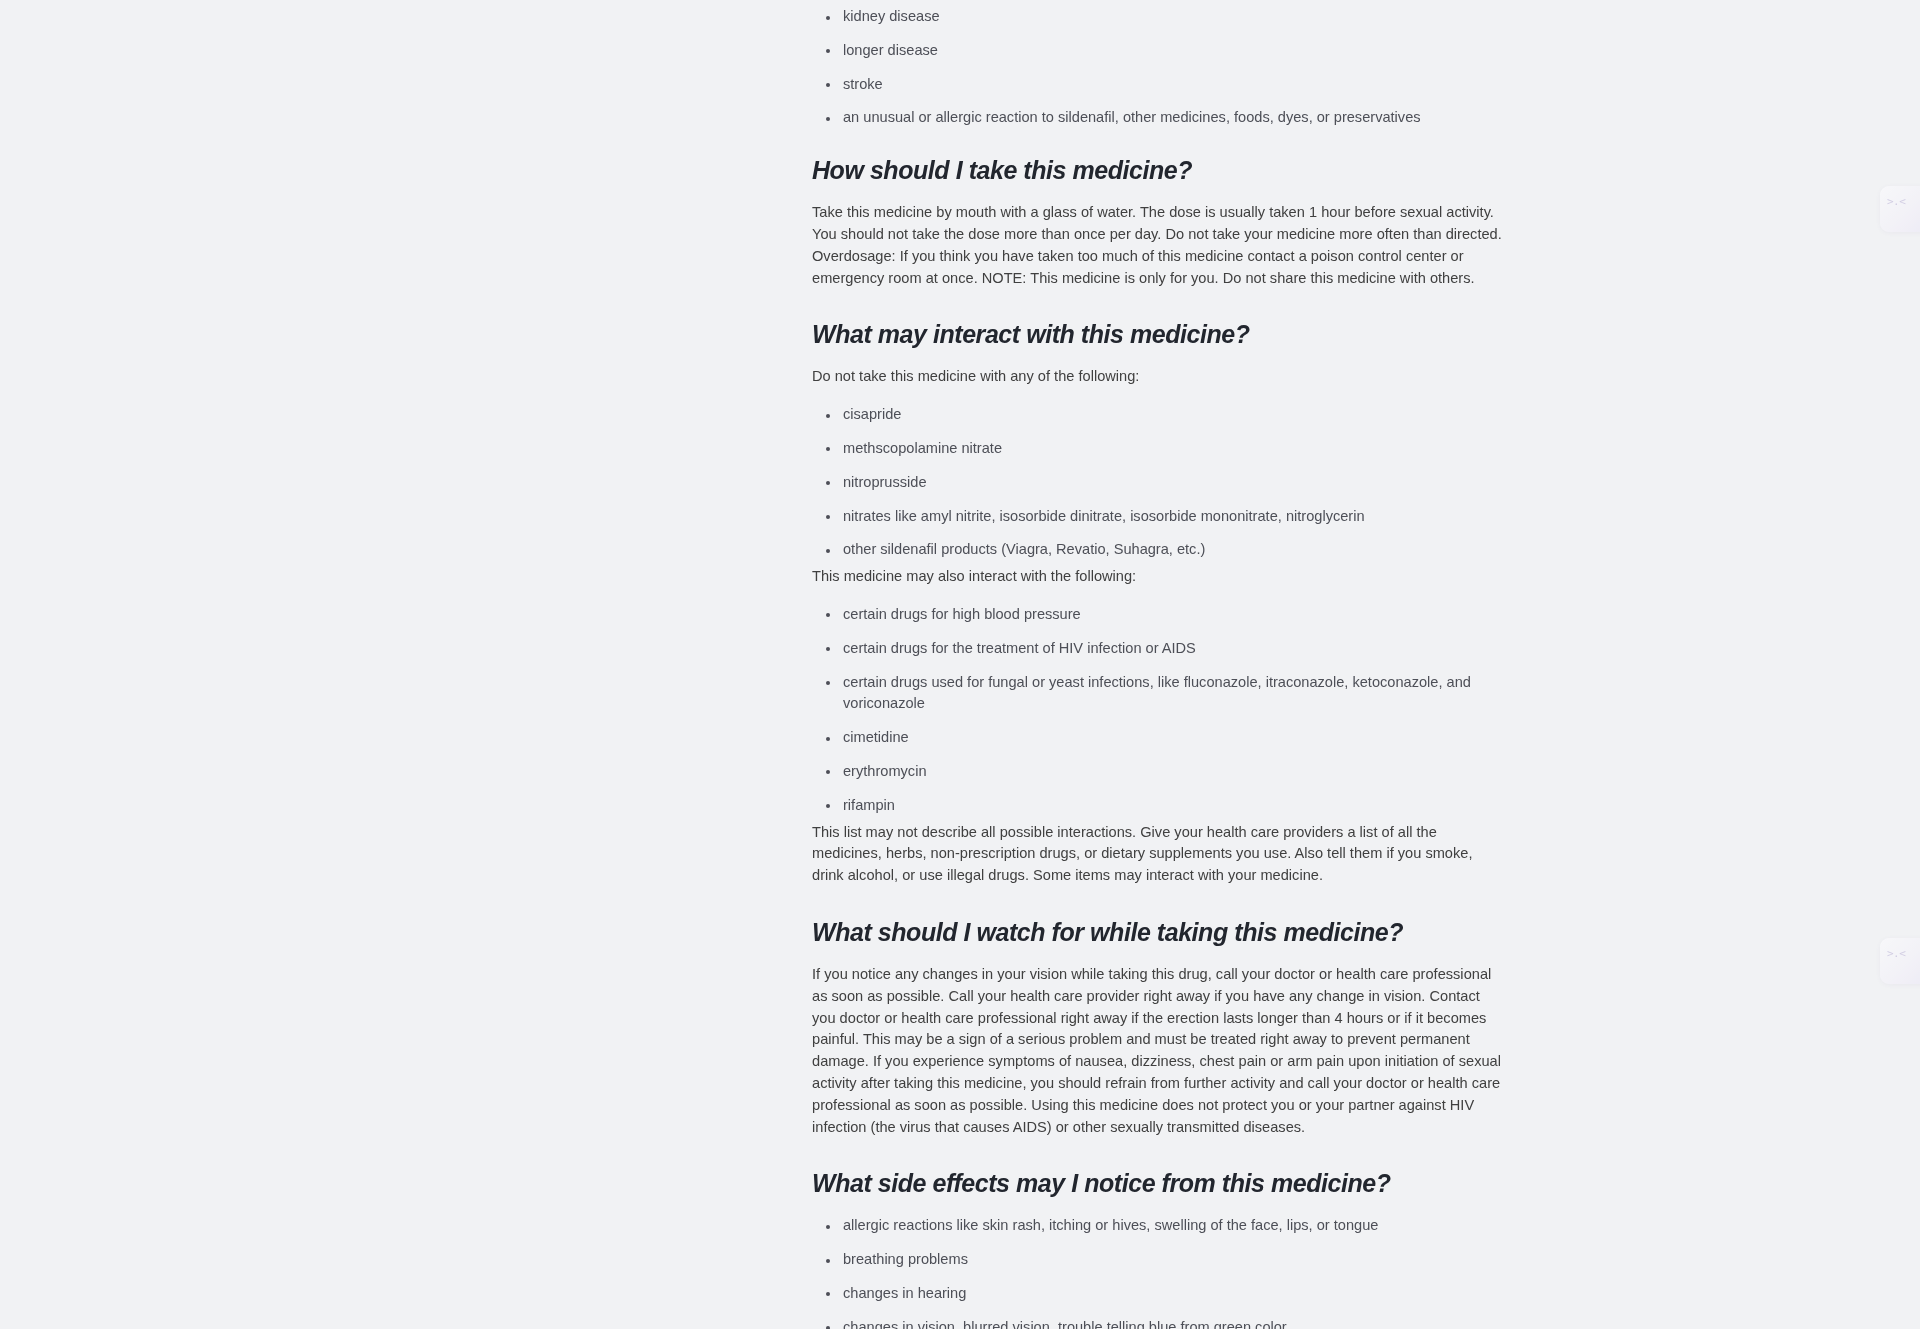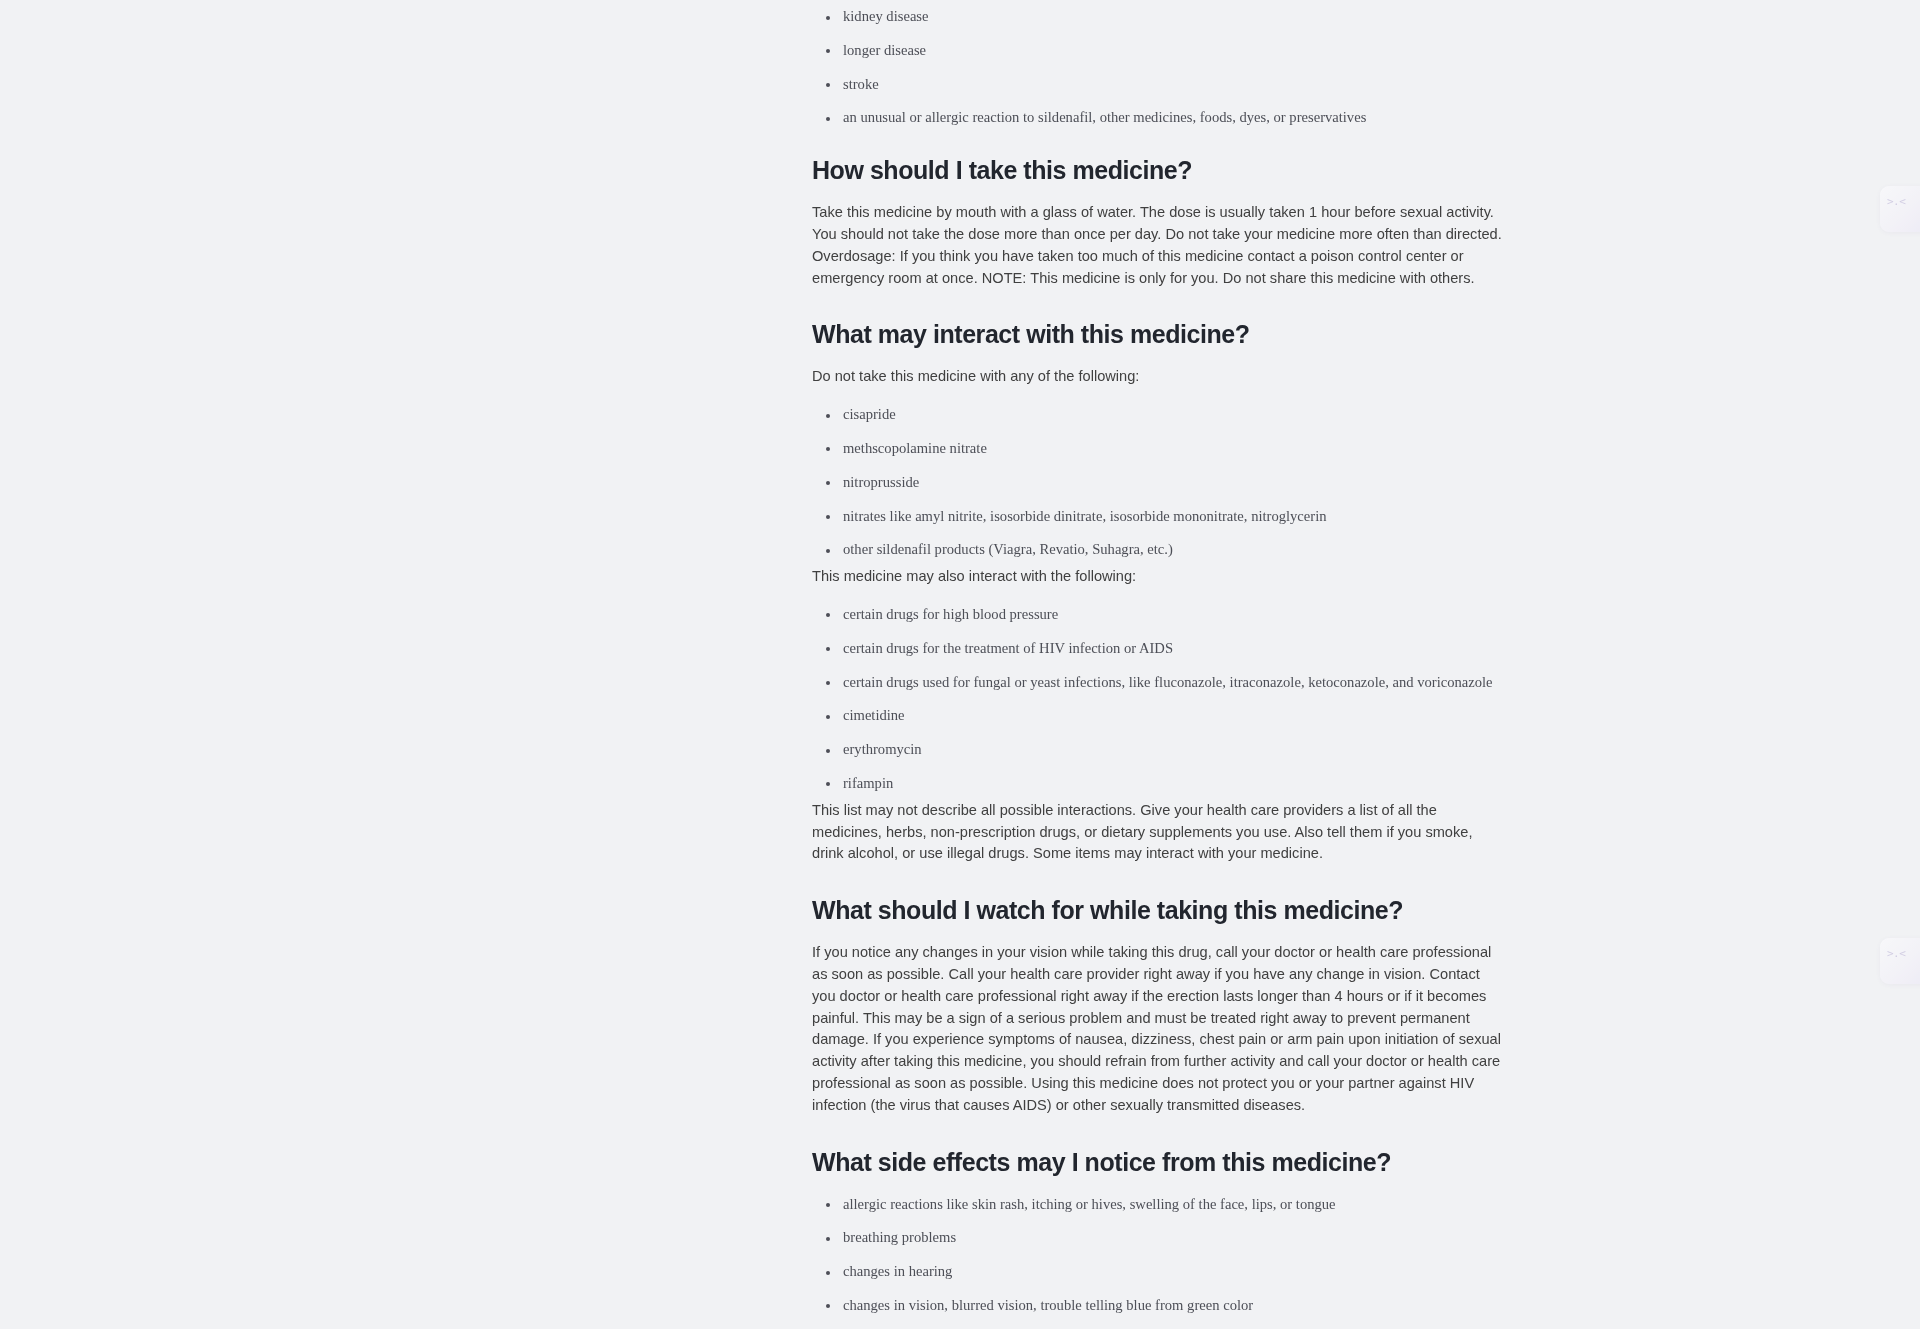--- a/index.html
+++ b/index.html
@@ -33,20 +33,21 @@
   }
 
   h2.section-heading {
     font-family: "Liberation Sans", "DejaVu Sans", sans-serif;
     font-size: 25px;
     line-height: 30px;
     font-weight: 700;
     letter-spacing: -0.45px;
     color: #22262e;
     margin: 30px 0 17px 0;
+    font-style: italic;
   }
 
   p.body-text {
     font-size: 14.6px;
     line-height: 21.8px;
     color: #404040;
     margin: 0 0 0 0;
     letter-spacing: 0.01px;
   }
 
@@ -56,21 +57,20 @@
     padding: 0;
   }
 
   ul.bullet-list li {
     position: relative;
     font-size: 14.6px;
     line-height: 21.8px;
     color: #4d4f57;
     padding-left: 31px;
     margin: 16px 0 -4px 0;
-    font-family: Liberation Serif, serif;
   }
   ul.bullet-list li::before {
     content: "";
     position: absolute;
     left: 14px;
     top: 9.5px;
     width: 4px;
     height: 4px;
     border-radius: 50%;
     background: #4d4f57;

